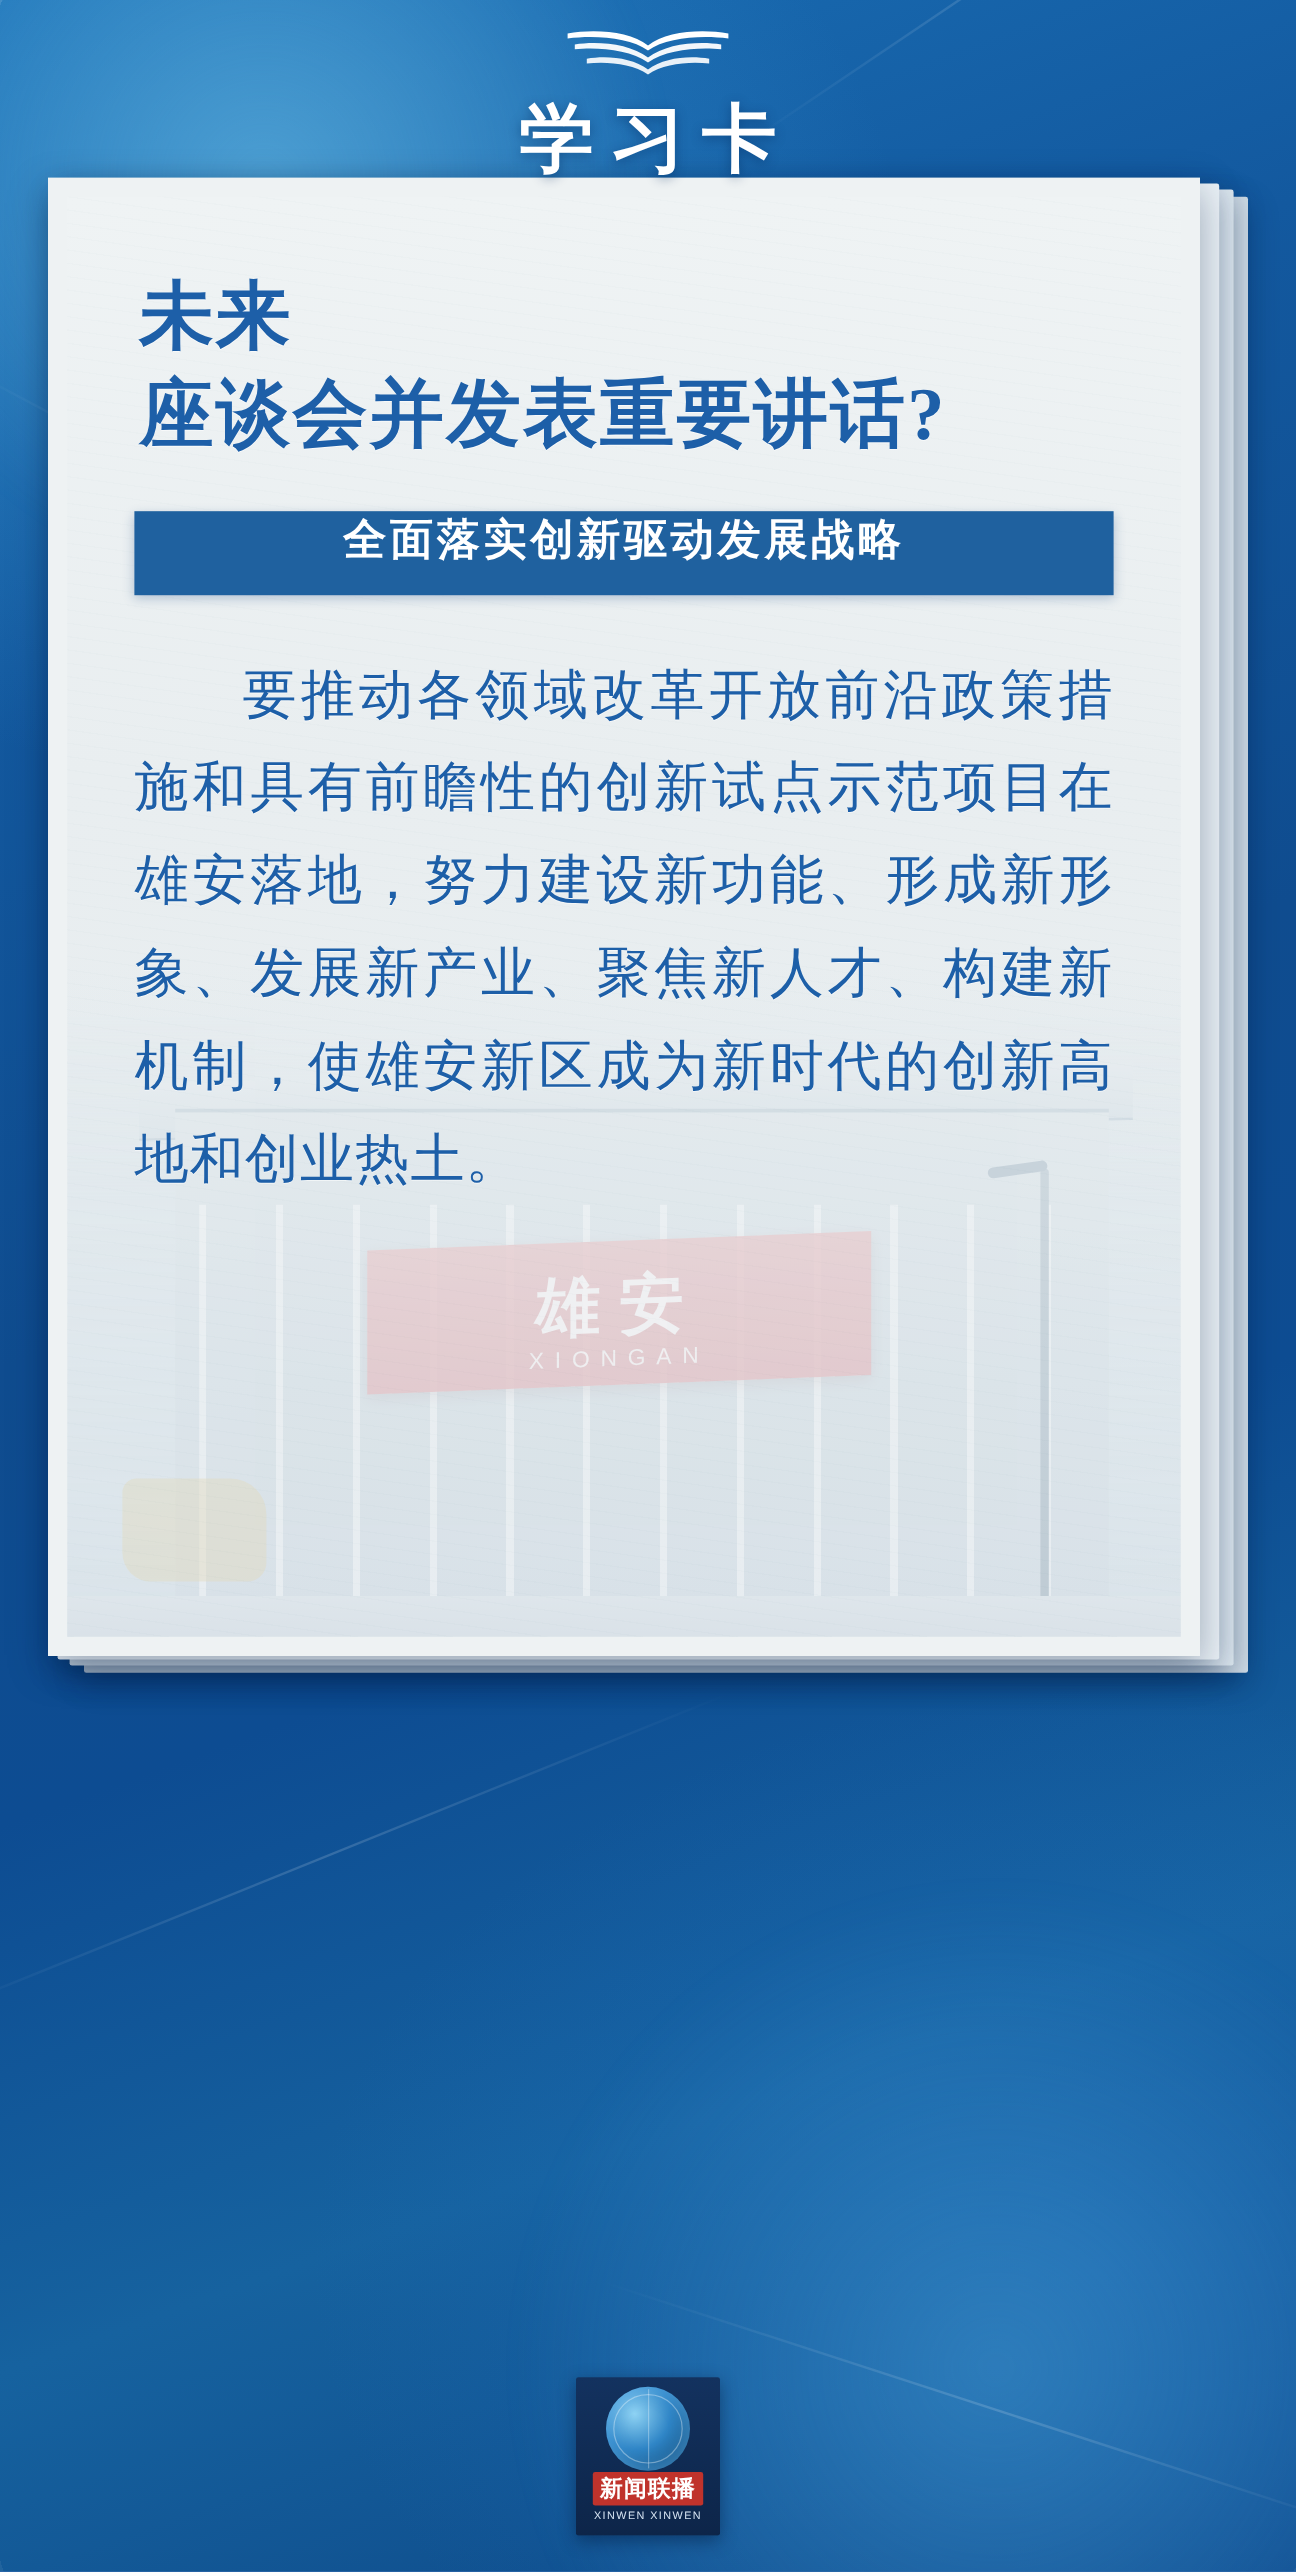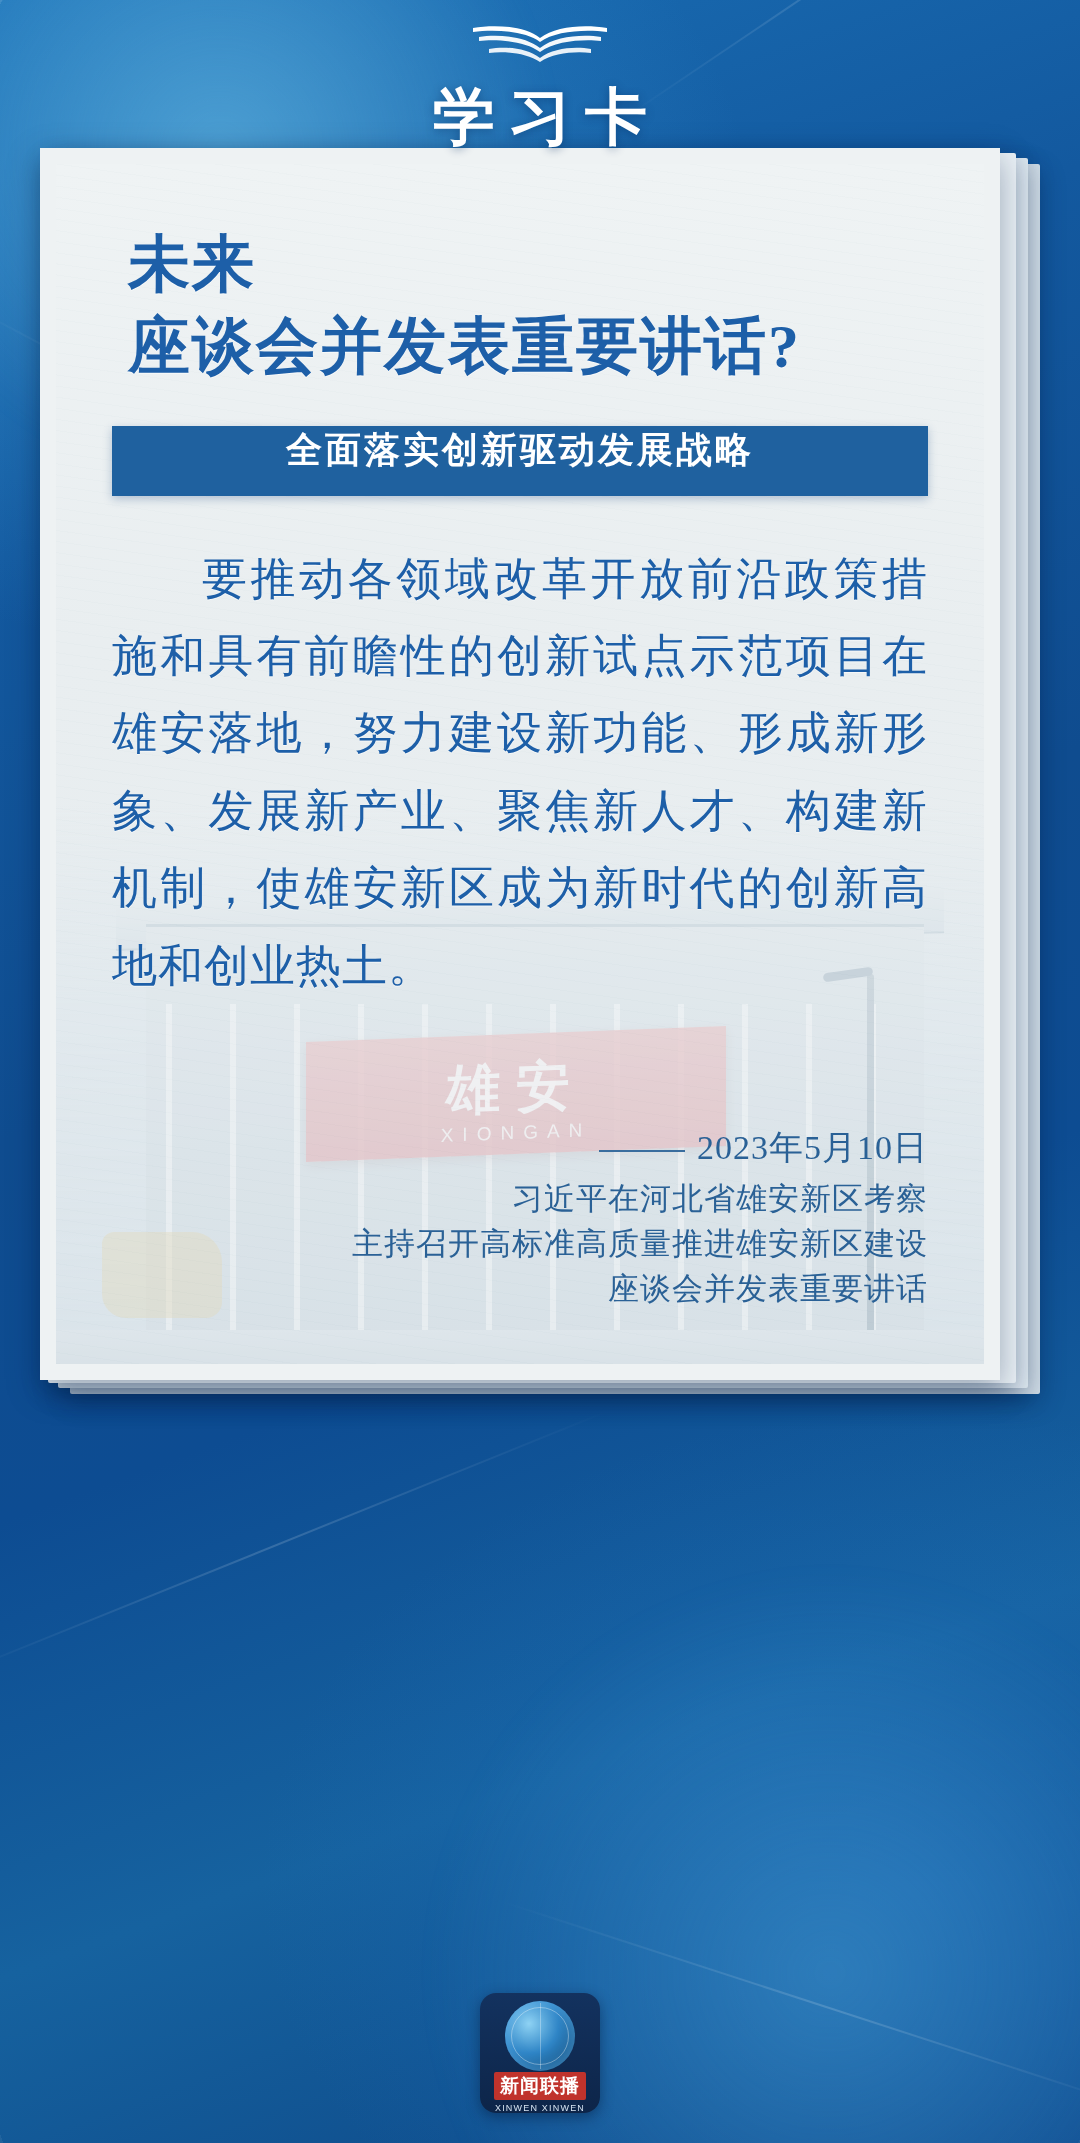--- a/index.html
+++ b/index.html
@@ -224,21 +224,20 @@
     z-index: 3;
   }
   .headline {
     color: #1d5fa8;
     font-size: 62px;
     font-weight: 700;
     line-height: 1.32;
     letter-spacing: 2px;
     font-family: "Liberation Serif", "DejaVu Serif", serif;
     text-shadow: 0 1px 0 rgba(255,255,255,0.6);
-    margin-left: 12px;
   }
   .headline .l1 { display: block; padding-left: 4px; }
   .headline .l2 { display: block; padding-left: 4px; }
 
   .banner {
     margin-top: 38px;
     background: #1f619f;
     height: 70px;
     display: flex;
     align-items: flex-start;
@@ -300,27 +299,27 @@
     left: 0; right: 0;
     bottom: 30px;
     display: flex;
     justify-content: center;
     z-index: 6;
   }
   .logo {
     width: 120px;
     height: 120px;
     background: linear-gradient(180deg, #13325f 0%, #0d2549 100%);
-    border-radius: 16px;
+    border-radius: 2px;
     position: relative;
     display: flex;
     flex-direction: column;
     align-items: center;
     justify-content: flex-end;
-    padding-bottom: 0;
+    padding-bottom: 12px;
     box-shadow: 0 4px 14px rgba(0,20,50,0.45);
     overflow: hidden;
   }
   .logo-globe {
     position: absolute;
     top: 8px;
     left: 50%;
     transform: translateX(-50%);
     width: 70px;
     height: 70px;
@@ -416,28 +415,20 @@
           <span class="l2">座谈会并发表重要讲话?</span>
         </div>
 
         <div class="banner">
           <span class="banner-text">全面落实创新驱动发展战略</span>
         </div>
 
         <div class="body-text">要推动各领域改革开放前沿政策措施和具有前瞻性的创新试点示范项目在雄安落地，努力建设新功能、形成新形象、发展新产业、聚焦新人才、构建新机制，使雄安新区成为新时代的创新高地和创业热土。</div>
       </div>
 
-      <div class="attribution">
-        <div class="attr-date">
-          <span class="dash"></span><span>2023年5月10日</span>
-        </div>
-        <div class="attr-line">习近平在河北省雄安新区考察</div>
-        <div class="attr-line">主持召开高标准高质量推进雄安新区建设</div>
-        <div class="attr-line">座谈会并发表重要讲话</div>
-      </div>
 
     </div>
   </div>
 </div>
 
 <div class="footer">
   <div class="logo">
     <div class="logo-globe"></div>
     <div class="logo-cn">新闻联播</div>
     <div class="logo-en">XINWEN XINWEN</div>

